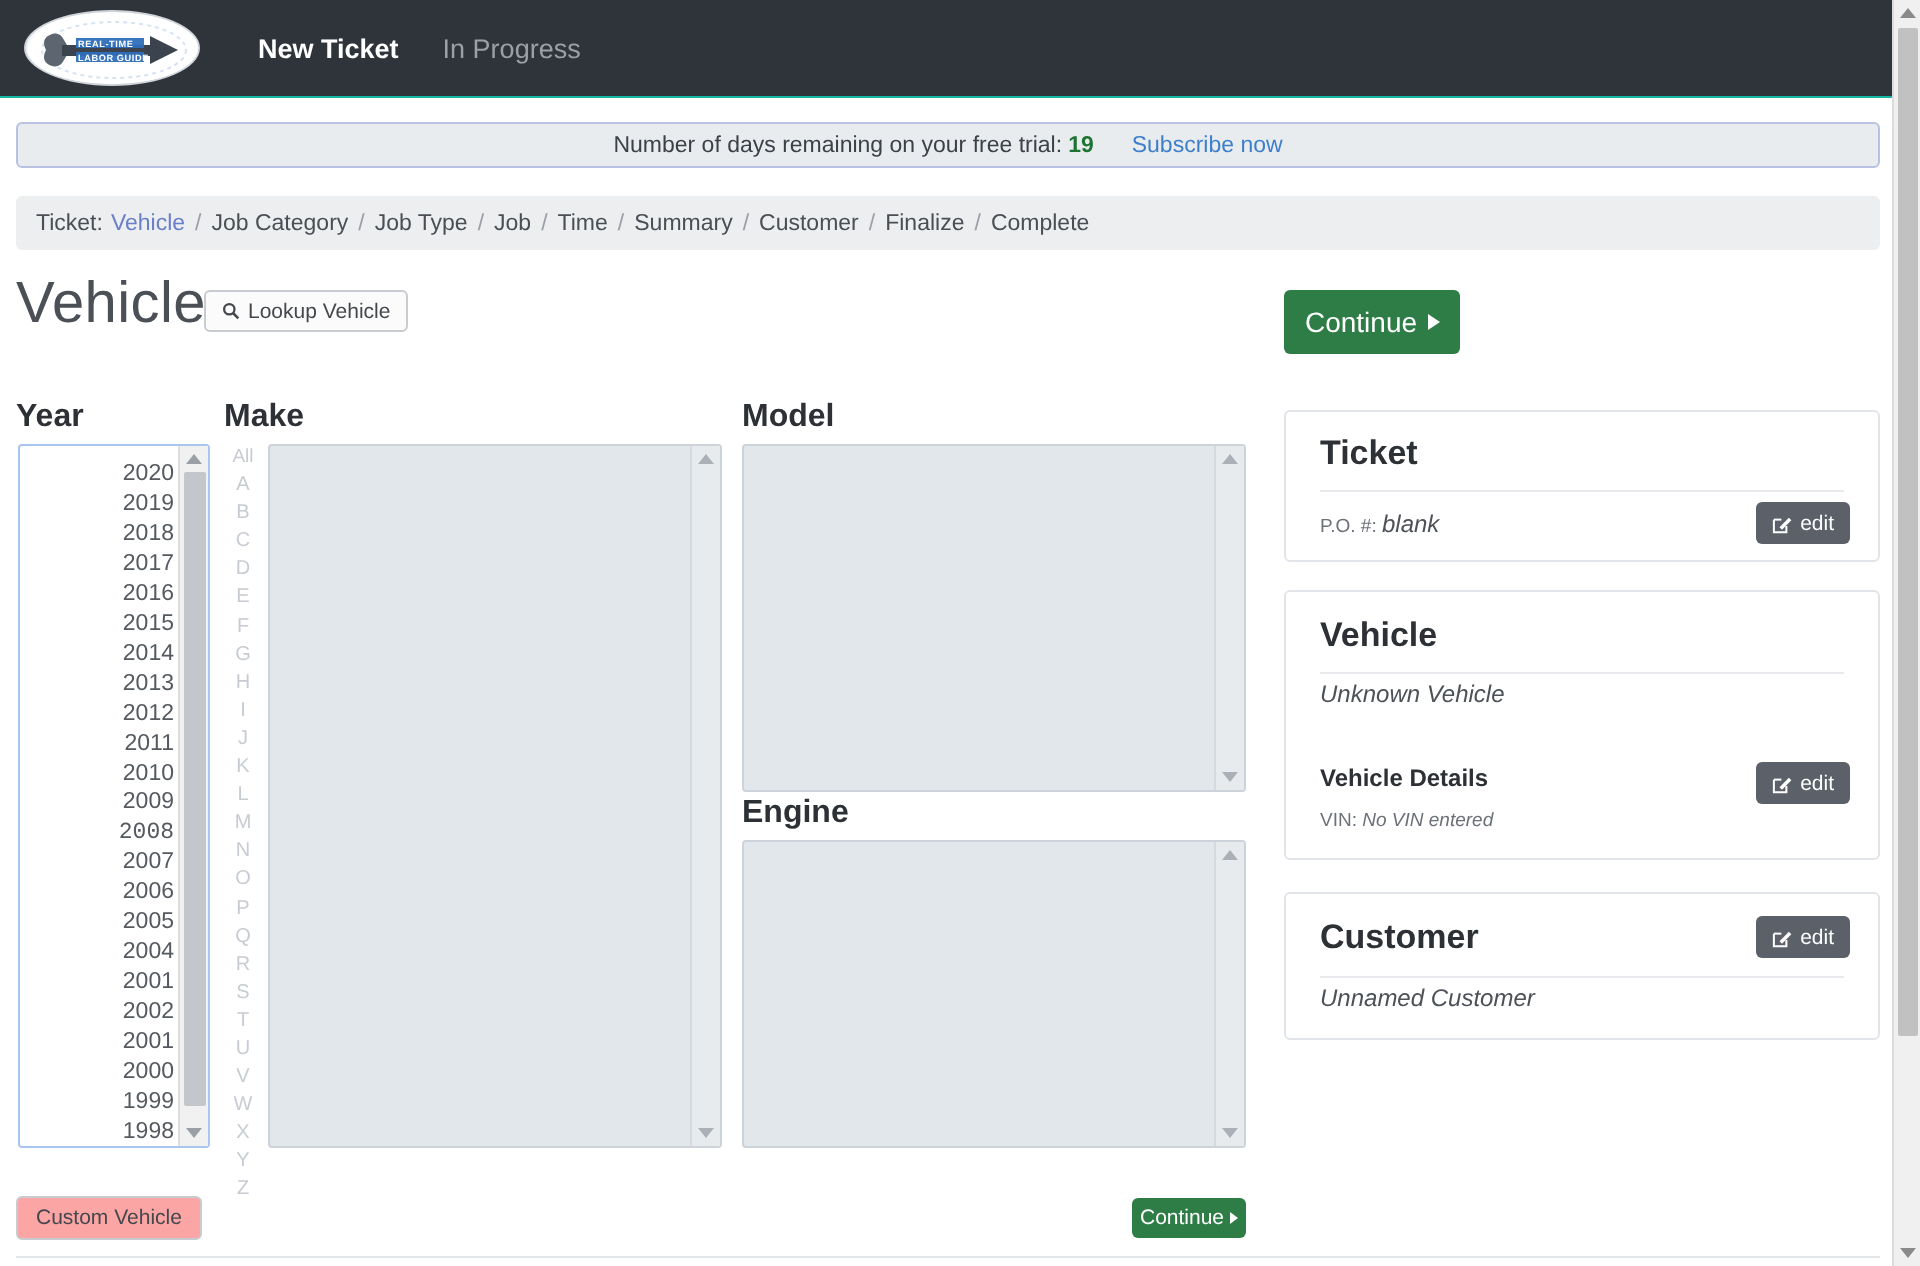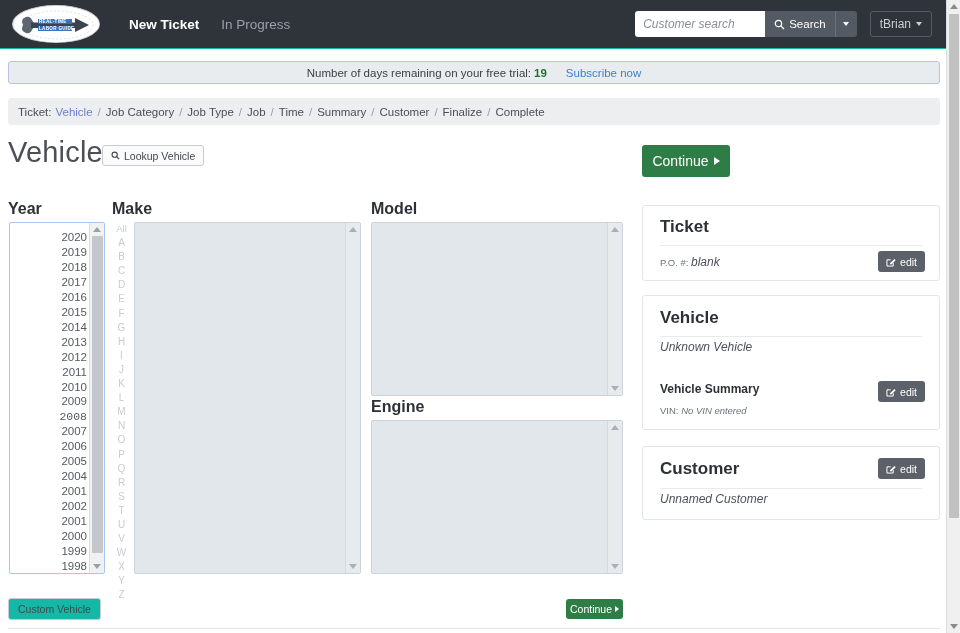--- a/index.html
+++ b/index.html
@@ -205,21 +205,21 @@
     border: none; border-radius: 3px;
     font-size: 10.5px; cursor: pointer;
     display: flex; align-items: center; gap: 4px;
     font-family: "Liberation Sans", sans-serif;
   }
 
   
   .custom-btn {
     position: absolute; left: 8px; top: 598px;
     height: 22px; padding: 0 9px;
-    background: #14b8a6; border: 1px solid #c8ccd1; border-radius: 3px;
+    background: #fca5a5; border: 1px solid #c8ccd1; border-radius: 3px;
     font-size: 10.5px; color: #44484d; cursor: pointer;
     display: flex; align-items: center;
     font-family: "Liberation Sans", sans-serif;
   }
   .continue-bot {
     position: absolute; left: 566px; top: 599px;
     width: 57px; height: 20px;
     background: #2e7d46; color: #fff; border: none; border-radius: 3px;
     font-size: 10.5px; cursor: pointer;
     display: flex; align-items: center; justify-content: center; gap: 3px;
@@ -272,37 +272,20 @@
         <text x="26" y="17.4" font-family="Liberation Sans, sans-serif" font-size="4.6" font-weight="bold" fill="#ffffff" letter-spacing="0.3">REAL-TIME</text>
         <text x="26" y="24.4" font-family="Liberation Sans, sans-serif" font-size="4.6" font-weight="bold" fill="#ffffff" letter-spacing="0.3">LABOR GUIDE</text>
       </svg>
     </div>
 
     <div class="nav-links">
       <a class="nav-link active">New Ticket</a>
       <a class="nav-link">In Progress</a>
     </div>
 
-    <div class="nav-right">
-      <input class="search-input" type="text" placeholder="Customer search" style="">
-      <button class="search-btn">
-        <svg width="11" height="11" viewBox="0 0 16 16">
-          <circle cx="6.5" cy="6.5" r="4.6" fill="none" stroke="#fff" stroke-width="1.8"></circle>
-          <line x1="10" y1="10" x2="14.5" y2="14.5" stroke="#fff" stroke-width="2"></line>
-        </svg>
-        <span>Search</span>
-      </button>
-      <button class="search-caret">
-        <span class="caret-dn"></span>
-      </button>
-      <button class="user-menu">
-        <span>tBrian</span>
-        <span class="caret-dn"></span>
-      </button>
-    </div>
   </div>
 
   <div class="trial-bar">
     <span>Number of days remaining on your free trial:</span>
     <span class="trial-days">19</span>
     <a class="trial-link">Subscribe now</a>
   </div>
 
   <div class="crumb-bar">
     <span class="crumb-label">Ticket:</span>
@@ -445,21 +428,21 @@
       </svg>
       <span>edit</span>
     </button>
   </div>
 
   <div class="panel" style="left:642px; top:295px; width:298px; height:135px;">
     <div class="panel-title" style="top:12px;">Vehicle</div>
     <div class="panel-rule" style="top:40px;"></div>
     <div class="panel-text italic" style="top:44px;">Unknown Vehicle</div>
     <div class="panel-text" style="top:86px;">
-      <b>Vehicle Summary</b>
+      <b>Vehicle Details</b>
     </div>
     <div class="panel-text small-label" style="top:109px;">
       <span>VIN:</span>
       <span style="font-style:italic;">No VIN entered</span>
     </div>
     <button class="edit-btn" style="right:14px; top:85px;">
       <svg width="10" height="10" viewBox="0 0 16 16">
         <path d="M1.5 4.5 v10 h10 v-5" fill="none" stroke="#fff" stroke-width="1.6"></path>
         <path d="M1.5 4.5 h6" fill="none" stroke="#fff" stroke-width="1.6"></path>
         <path d="M6 10.5 l7.5 -7.5 l2 2 l-7.5 7.5 z" fill="#fff"></path>

